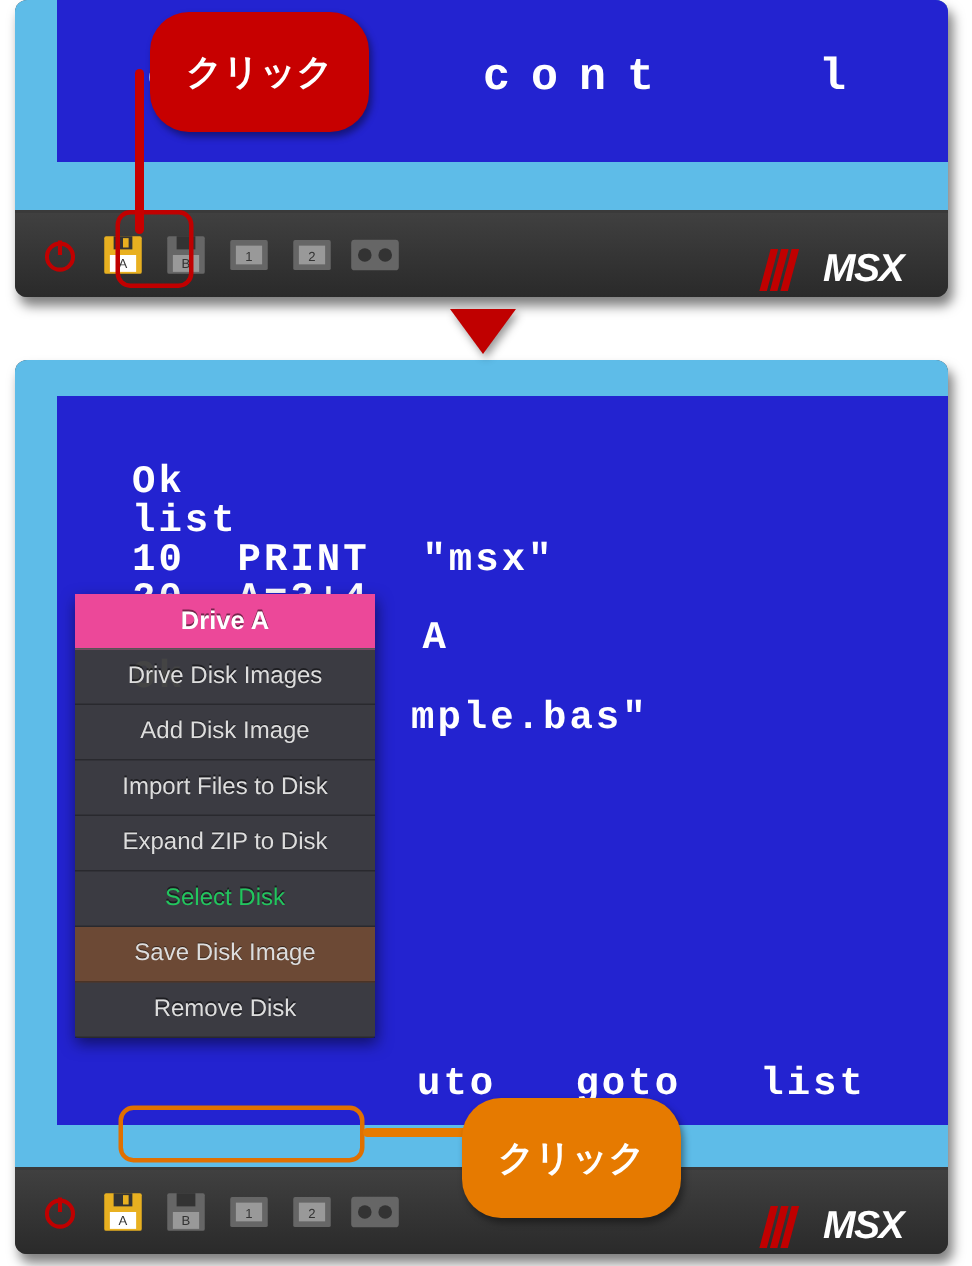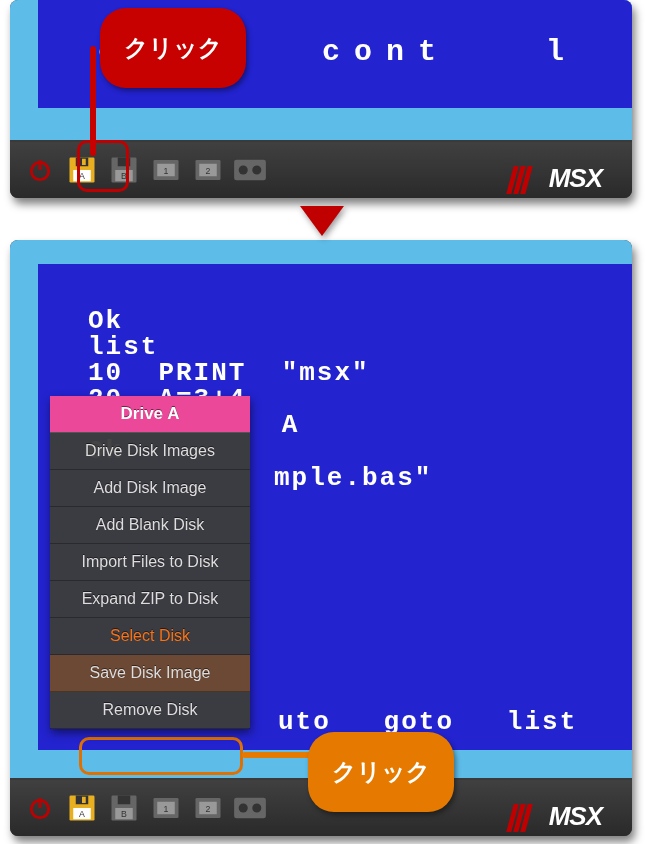--- a/index.html
+++ b/index.html
@@ -139,21 +139,21 @@
   }
   .menu-item {
     color: #ddd;
     text-align: center;
     font-size: 16px;
     padding: 9px 0;
     border-bottom: 1px solid rgba(0,0,0,0.3);
     cursor: pointer;
     text-shadow: 0 -1px 0 rgba(0,0,0,0.5);
   }
-  .menu-item.disabled { color: #f97316; }
+  .menu-item.disabled { color: #22c55e; }
   .menu-item.highlighted { background: rgba(200,100,30,0.35); }
   
   .msx-logo {
     position: absolute;
     right: 30px; bottom: 4px;
     display: flex; align-items: flex-end;
     gap: 20px;
   }
   .msx-bars { display: flex; gap: 2px; }
   .msx-bar { width: 5px; height: 28px; background: #c00000; transform: skewX(-15deg); }
@@ -295,21 +295,20 @@
           <div class="msx-bar"></div>
         </div>
       <div class="msx-word">MSX</div>
     </div>
   </div>
 
   <div class="menu">
     <div class="menu-header">Drive A</div>
     <div class="menu-item">Drive Disk Images</div>
     <div class="menu-item">Add Disk Image</div>
-    <div class="menu-item">Add Blank Disk</div>
     <div class="menu-item">Import Files to Disk</div>
     <div class="menu-item">Expand ZIP to Disk</div>
     <div class="menu-item disabled">Select Disk</div>
     <div class="menu-item highlighted">Save Disk Image</div>
     <div class="menu-item">Remove Disk</div>
   </div>
 
   <div class="highlight-box bottom2"></div>
   <div class="callout orange callout-bottom">クリック</div>
   <div class="callout-line bottom"></div>

